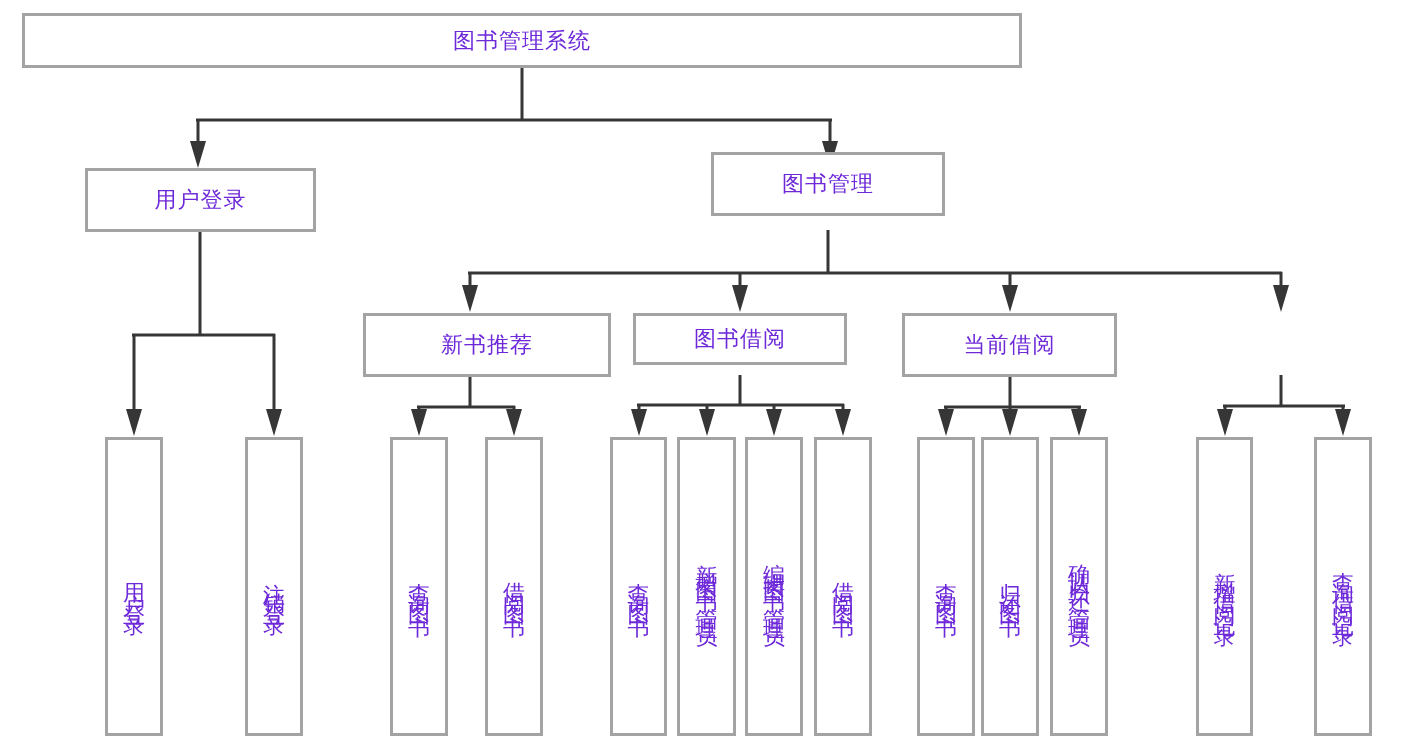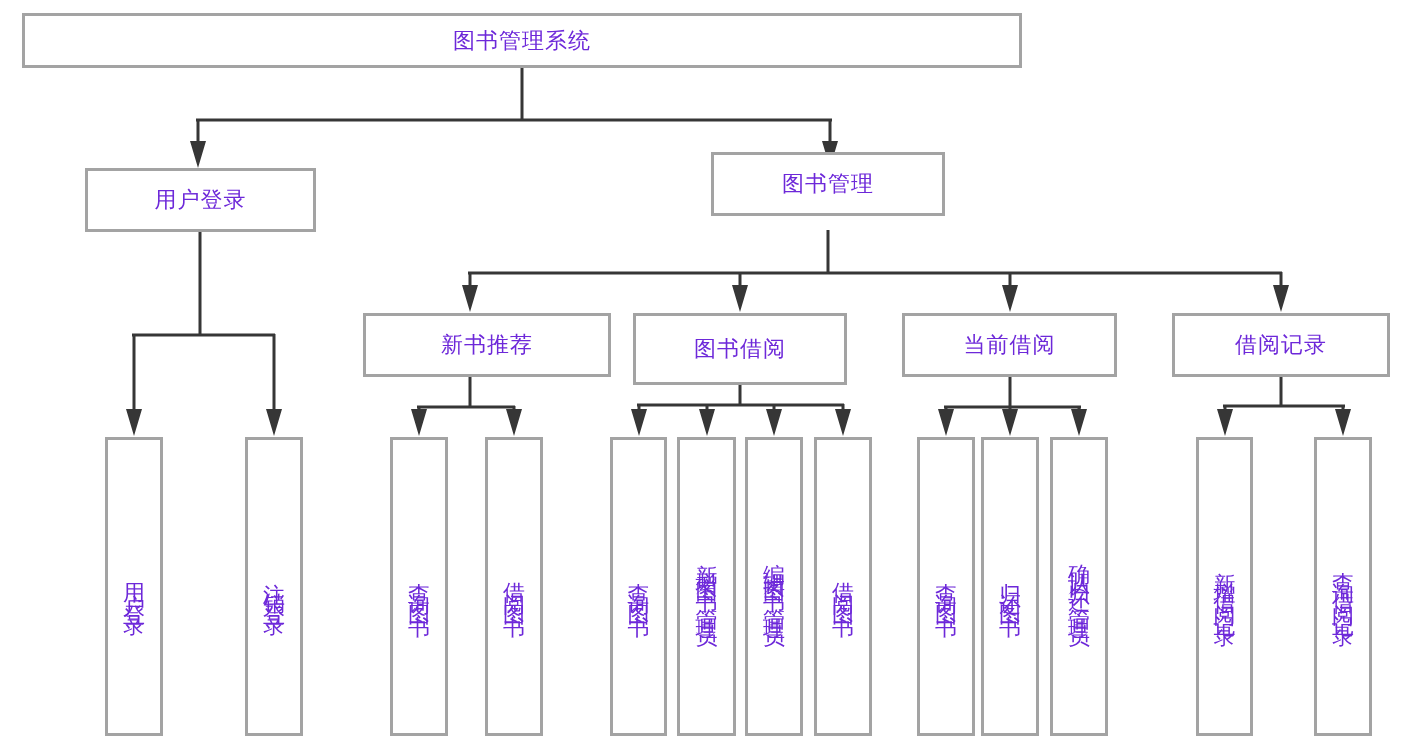--- a/index.html
+++ b/index.html
@@ -104,28 +104,25 @@
   <div class="node h" style="left:85px; top:168px; width:231px; height:64px;">
     <span>用户登录</span>
   </div>
   <div class="node h" style="left:711px; top:152px; width:234px; height:64px;">
     <span>图书管理</span>
   </div>
 
   <div class="node h" style="left:363px; top:313px; width:248px; height:64px;">
     <span>新书推荐</span>
   </div>
-  <div class="node h" style="left:633px; top:313px; width:214px; height:72px;">
+  <div class="node h" style="left:633px; top:313px; width:214px; height:52px;">
     <span>图书借阅</span>
   </div>
   <div class="node h" style="left:902px; top:313px; width:215px; height:64px;align-items:center;">
     <span>当前借阅</span>
-  </div>
-  <div class="node h" style="left:1172px; top:313px; width:218px; height:64px;">
-    <span>借阅记录</span>
   </div>
 
   <div class="node v" style="left:105px; top:437px; width:58px; height:299px;">
     <span>用户登录</span>
   </div>
   <div class="node v" style="left:245px; top:437px; width:58px; height:299px;">
     <span>注销登录</span>
   </div>
 
   <div class="node v" style="left:390px; top:437px; width:58px; height:299px;">

